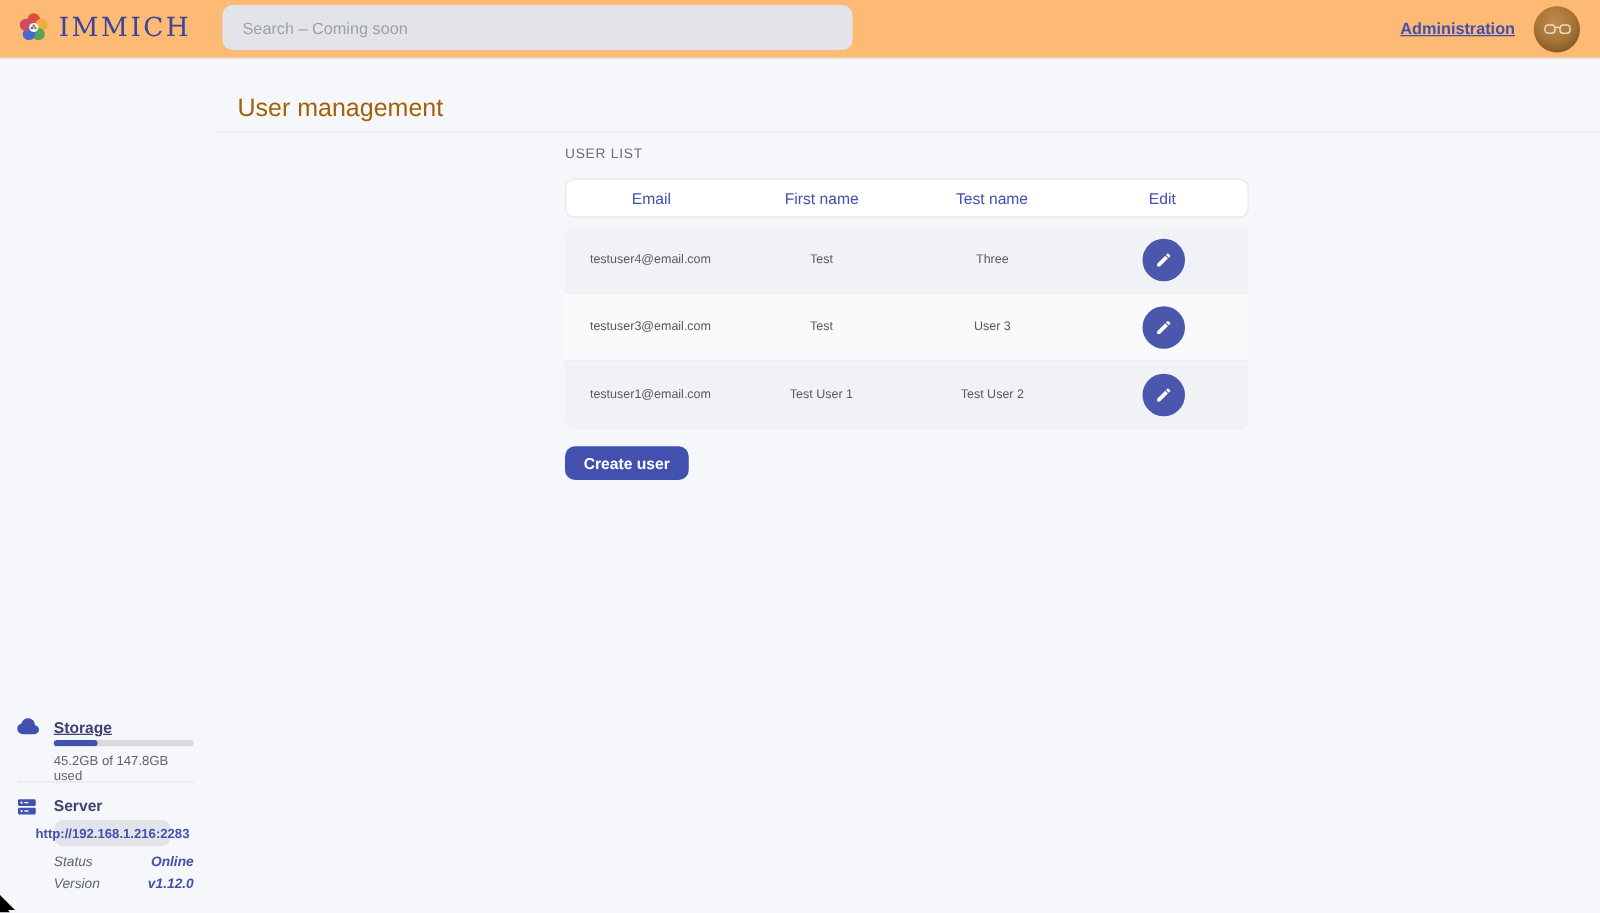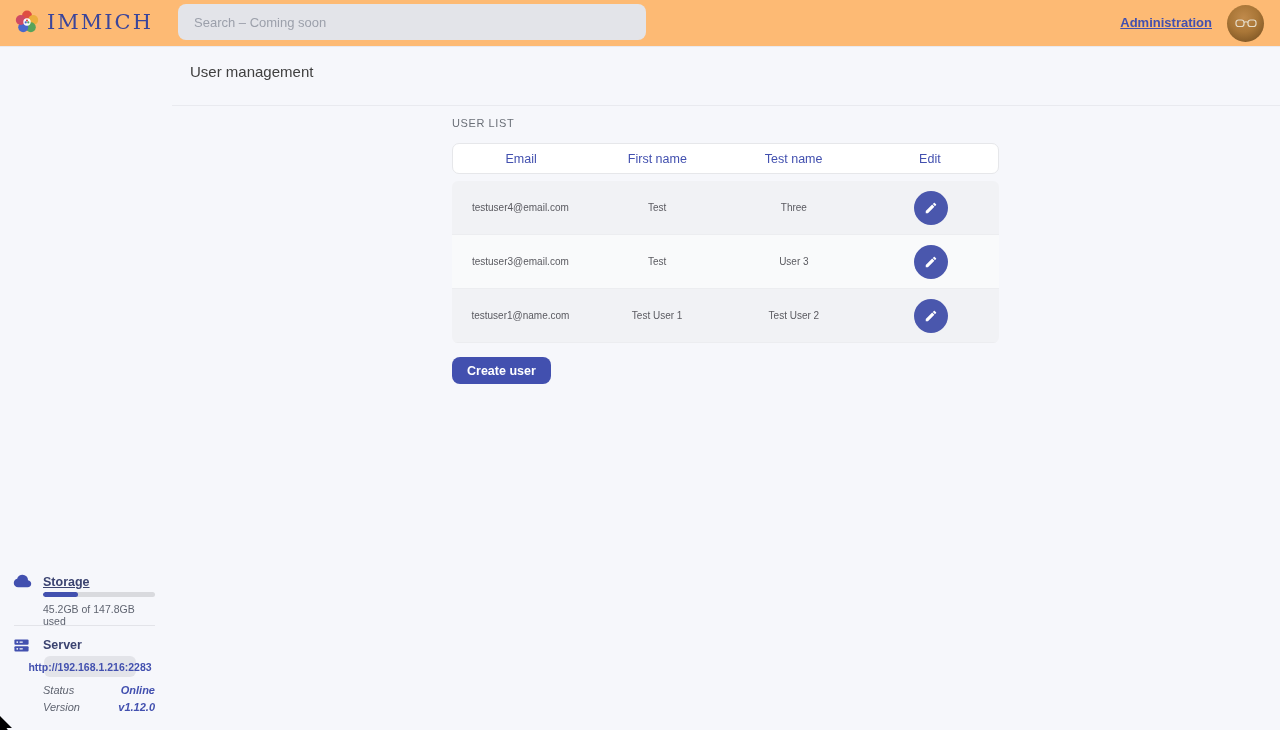--- a/index.html
+++ b/index.html
@@ -15,21 +15,21 @@
     position:absolute; top:0; left:0; width:1280px; height:47px;
     background:#fdba74; border-bottom:1px solid #e9eaef;
     display:flex; align-items:center;
   }
   .logo-wrap { position:absolute; left:14px; top:9px; display:flex; align-items:center; gap:7px; }
   .logo-text {
     font-family:"DejaVu Serif", serif; font-size:21px; letter-spacing:2px;
     color:#3a459b; font-weight:500;
   }
   .search-bar {
-    position:absolute; left:178px; top:4px; width:468px; height:36px;
+    position:absolute; left:178px; top:4px; width:504px; height:36px;
     background:#e3e4e9; border:none; border-radius:8px;
     padding:0 16px; font-size:13px; color:#5a5f6b;
     font-family:"Liberation Sans", sans-serif; outline:none;
   }
   .search-bar::placeholder { color:#9ca0ab; }
   .admin-link {
     position:absolute; right:68px; top:15px;
     font-size:13px; font-weight:700; color:#4250af;
     text-decoration:underline; cursor:pointer;
   }
@@ -63,21 +63,21 @@
   .server-url {
     position:absolute; left:44px; top:609px; width:92px; height:21px;
     background:#e3e4e9; border-radius:6px;
     display:flex; align-items:center; justify-content:center;
     font-size:10.5px; font-weight:700; color:#4250af;
   }
   .kv-row { position:absolute; left:43px; width:112px; display:flex; justify-content:space-between;font-style:italic; }
   .kv-label { font-size:11px; color:#5f6470; }
   .kv-value { font-size:11px; font-weight:700; color:#4250af; }
   
-  .page-title { position:absolute; left:190px; top:63px; font-size:15px; font-weight:500; color:#404040; }
+  .page-title { position:absolute; left:190px; top:76px; font-size:20px; font-weight:500; color:#a16207; }
   .title-divider { position:absolute; left:172px; top:105px; width:1108px; height:1px; background:#e9eaef; }
   .section-label {
     position:absolute; left:452px; top:117px;
     font-size:11px; letter-spacing:.6px; color:#6b7078;
   }
   .table-head {
     position:absolute; left:452px; top:143px; width:547px; height:31px;
     background:#ffffff; border:1px solid #e6e7ea; border-radius:7px;
     display:flex; align-items:center;
   }
@@ -199,21 +199,21 @@
     <div class="td-cell">User 3</div>
     <div class="edit-cell">
       <button class="edit-btn">
         <svg width="14" height="14" viewBox="0 0 24 24" fill="#ffffff">
           <path d="M20.71 7.04c.39-.39.39-1.04 0-1.41l-2.34-2.34c-.37-.39-1.02-.39-1.41 0l-1.84 1.83 3.75 3.75M3 17.25V21h3.75L17.81 9.93l-3.75-3.75L3 17.25z"></path>
         </svg>
       </button>
     </div>
   </div>
   <div class="t-row">
-    <div class="td-cell">testuser1@name.com</div>
+    <div class="td-cell">testuser1@email.com</div>
     <div class="td-cell">Test User 1</div>
     <div class="td-cell">Test User 2</div>
     <div class="edit-cell">
       <button class="edit-btn">
         <svg width="14" height="14" viewBox="0 0 24 24" fill="#ffffff">
           <path d="M20.71 7.04c.39-.39.39-1.04 0-1.41l-2.34-2.34c-.37-.39-1.02-.39-1.41 0l-1.84 1.83 3.75 3.75M3 17.25V21h3.75L17.81 9.93l-3.75-3.75L3 17.25z"></path>
         </svg>
       </button>
     </div>
   </div>

